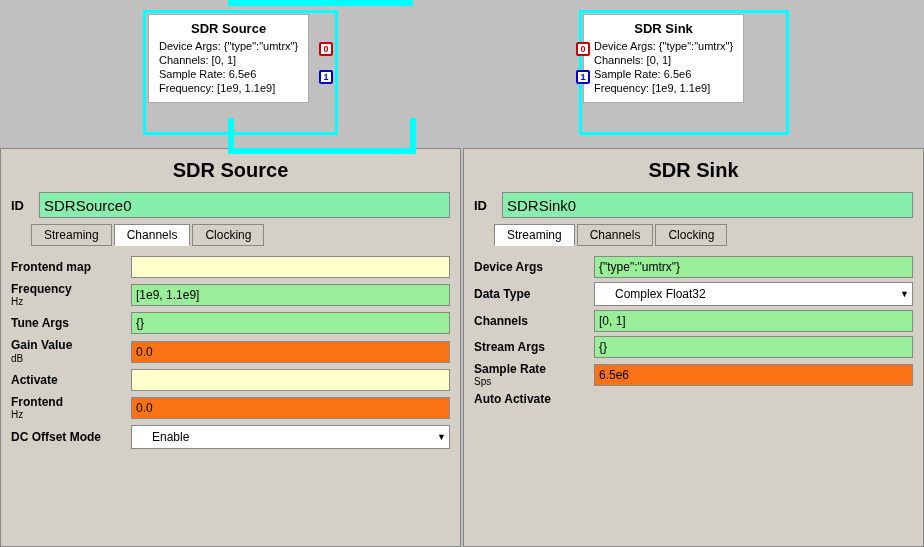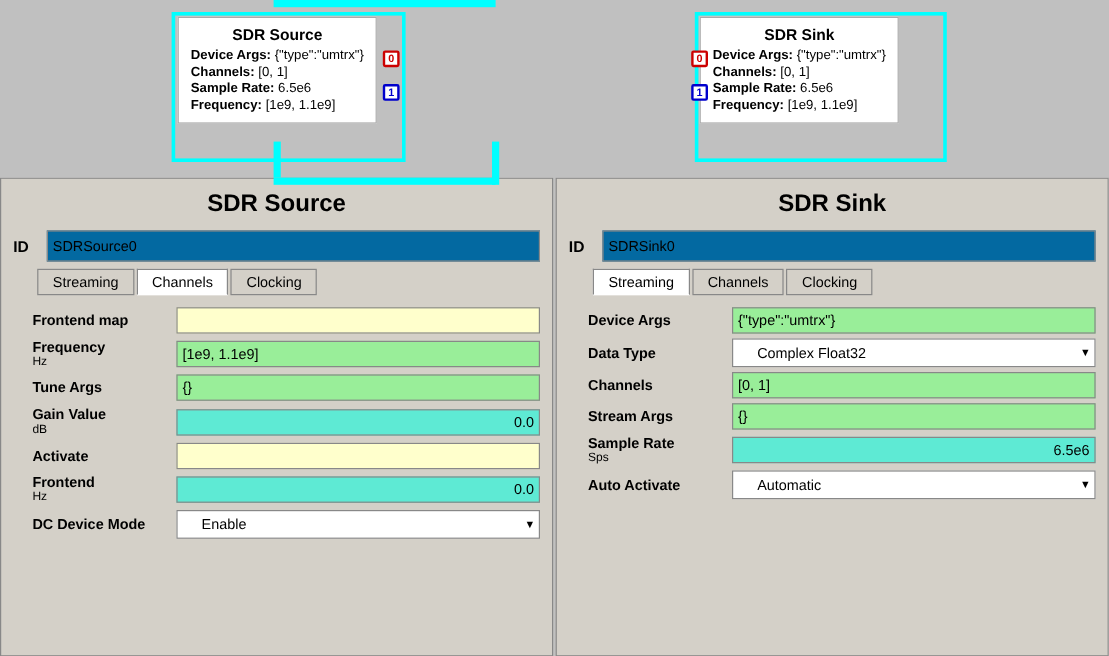--- a/index.html
+++ b/index.html
@@ -33,21 +33,21 @@
     .node-box .node-title {
       font-weight: bold;
       font-size: 13px;
       text-align: center;
       margin-bottom: 4px;
     }
     .node-box .node-row {
       margin-bottom: 2px;
     }
     .node-box .node-row span.label {
-      font-weight: bold;
+      font-weight: normal;
     }
 
     
     .port {
       position: absolute;
       width: 14px;
       height: 14px;
       background: white;
       border: 2px solid #888;
       border-radius: 2px;
@@ -106,23 +106,23 @@
       gap: 8px;
     }
     .id-label {
       font-weight: bold;
       font-size: 13px;
       min-width: 20px;
     }
     .id-input {
       flex: 1;
       border: 1px solid #888;
-      background: #0369a1;
+      background: #86efac;
       padding: 12px 4px;
-      font-size: 12px;
+      font-size: 15px;
       height: 22px;
     }
 
     
     .tabs {
       display: flex;
       gap: 2px;
       margin-bottom: 4px;
       padding-left: 20px;
     }
@@ -148,38 +148,37 @@
     .form-row {
       display: flex;
       align-items: center;
     }
 
     .form-label {
       font-weight: bold;
       font-size: 12px;
       min-width: 120px;
       line-height: 1.2;
-      margin-left: 16px;
     }
     .form-label .sub {
       font-weight: normal;
       font-size: 10px;
       display: block;
     }
 
     .form-input {
       flex: 1;
       height: 22px;
       border: 1px solid #888;
       padding: 2px 4px;
       font-size: 12px;
     }
     .input-yellow { background: #ffffcc; }
     .input-green { background: #99ee99; }
-    .input-blue { background: #5eead4; text-align: right; }
+    .input-blue { background: #f97316; }
 
     .select-wrapper {
       flex: 1;
       position: relative;
     }
     .select-wrapper select {
       width: 100%;
       height: 24px;
       border: 1px solid #888;
       background: white;
@@ -322,21 +321,21 @@
 
       <div class="form-row">
         <span class="form-label">
           <span>Frontend</span>
           <span class="sub">Hz</span>
         </span>
         <input class="form-input input-blue" type="text" value="0.0" style="">
       </div>
 
       <div class="form-row">
-        <span class="form-label">DC Device Mode</span>
+        <span class="form-label">DC Offset Mode</span>
         <div class="select-wrapper">
           <select>
             <option>Enable</option>
             <option>Disable</option>
           </select>
         </div>
       </div>
 
     </div>
   </div>
@@ -386,24 +385,18 @@
       <div class="form-row">
         <span class="form-label">
           <span>Sample Rate</span>
           <span class="sub">Sps</span>
         </span>
         <input class="form-input input-blue" type="text" value="6.5e6" style="">
       </div>
 
       <div class="form-row">
         <span class="form-label">Auto Activate</span>
-        <div class="select-wrapper">
-          <select>
-            <option>Automatic</option>
-            <option>Manual</option>
-          </select>
-        </div>
       </div>
 
     </div>
   </div>
 
 </div>
 
 </body></html>

